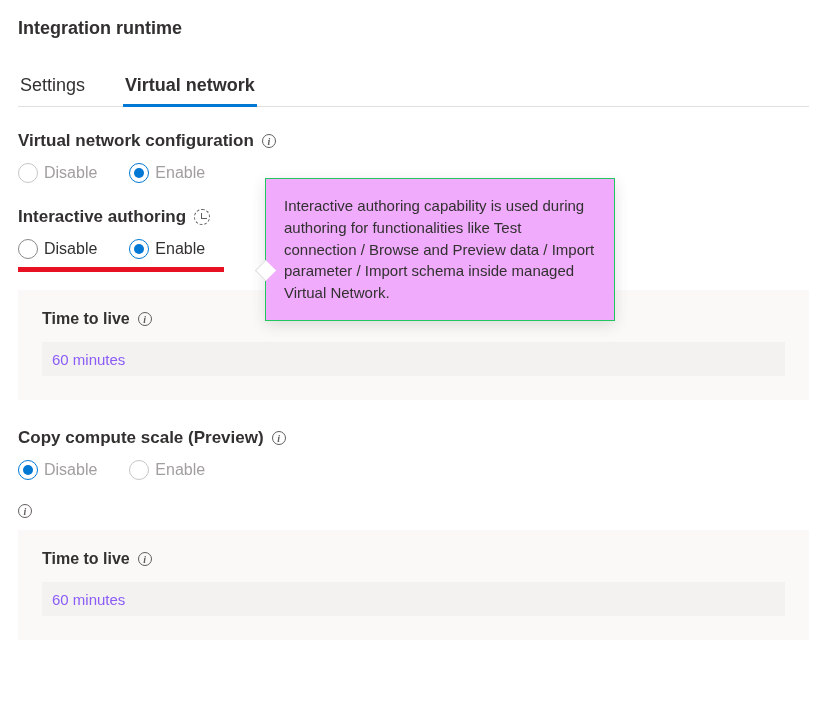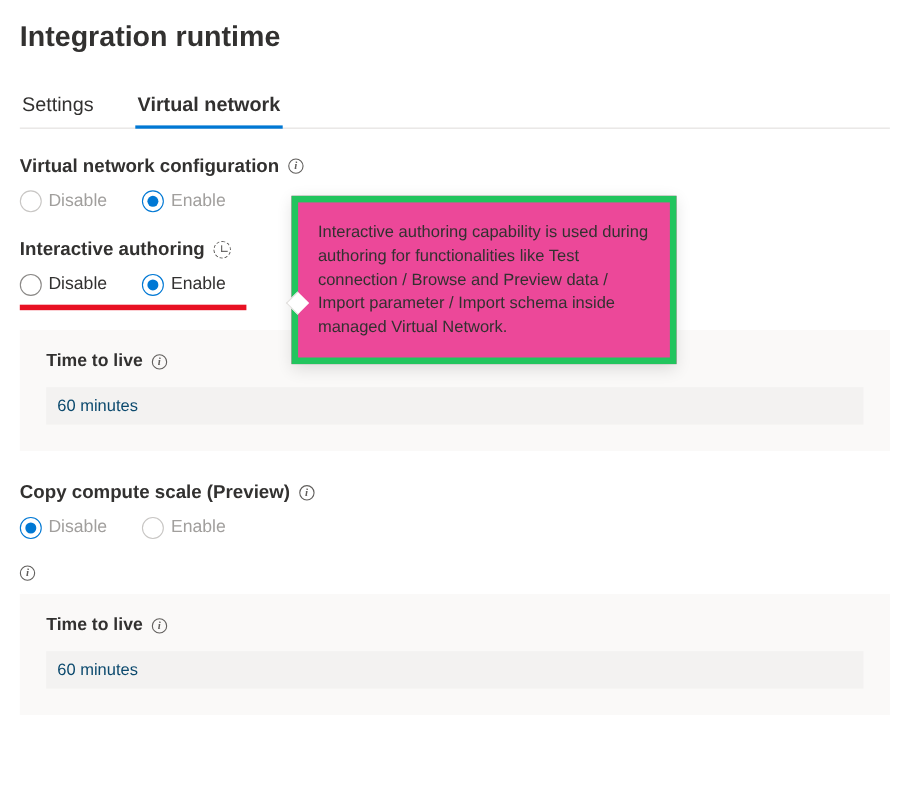--- a/index.html
+++ b/index.html
@@ -4,21 +4,21 @@
   <style>
     * { box-sizing: border-box; margin: 0; padding: 0; }
     body {
       font-family: "Segoe UI", -apple-system, sans-serif;
       color: #323130;
       padding: 18px;
       width: 827px;
       background: #fff;
     }
     .page-title {
-      font-size: 26px;
+      font-size: 18px;
       font-weight: 600;
       margin-bottom: 28px;
     }
     .tabs {
       display: flex;
       gap: 36px;
       border-bottom: 1px solid #e1dfdd;
       margin-bottom: 24px;
     }
     .tab {
@@ -110,29 +110,29 @@
       font-weight: 600;
       margin-bottom: 14px;
     }
     .text-input {
       width: 100%;
       height: 34px;
       background: #f3f2f1;
       border: none;
       padding: 6px 10px;
       font-size: 15px;
-      color: #0c4a6e;
+      color: #8b5cf6;
     }
     .tooltip {
       position: absolute;
       left: 247px;
       top: 160px;
       width: 350px;
-      background: #ec4899;
-      border: 6px solid #22c55e;
+      background: #f0abfc;
+      border: 1px solid #22c55e;
       box-shadow: 0 4px 14px rgba(0,0,0,0.12);
       padding: 16px 18px;
       font-size: 15px;
       line-height: 1.45;
       color: #323130;
     }
     .tooltip::before {
       content: "";
       position: absolute;
       left: -8px;

